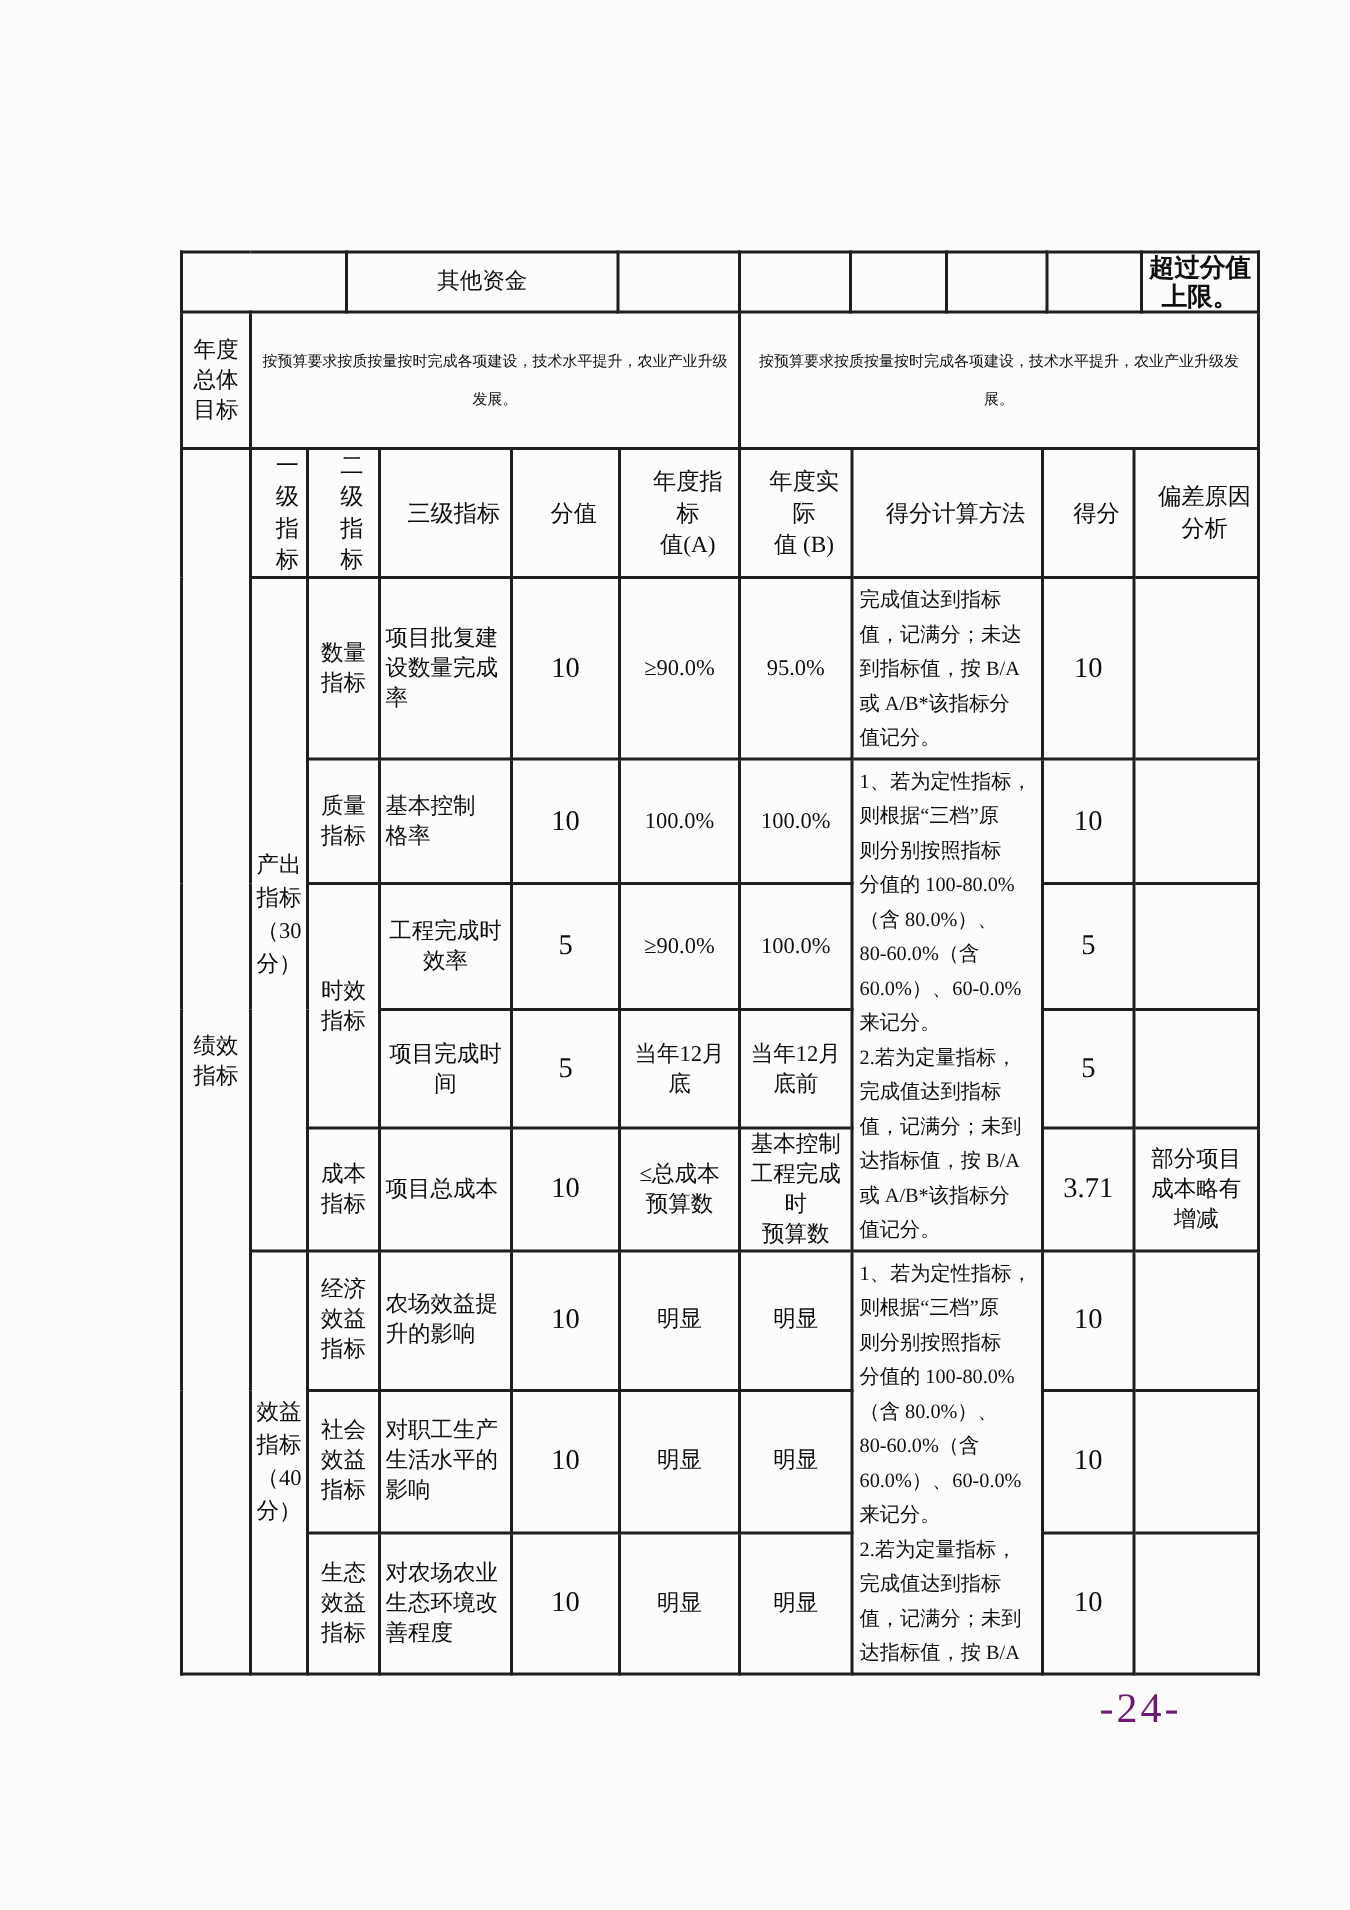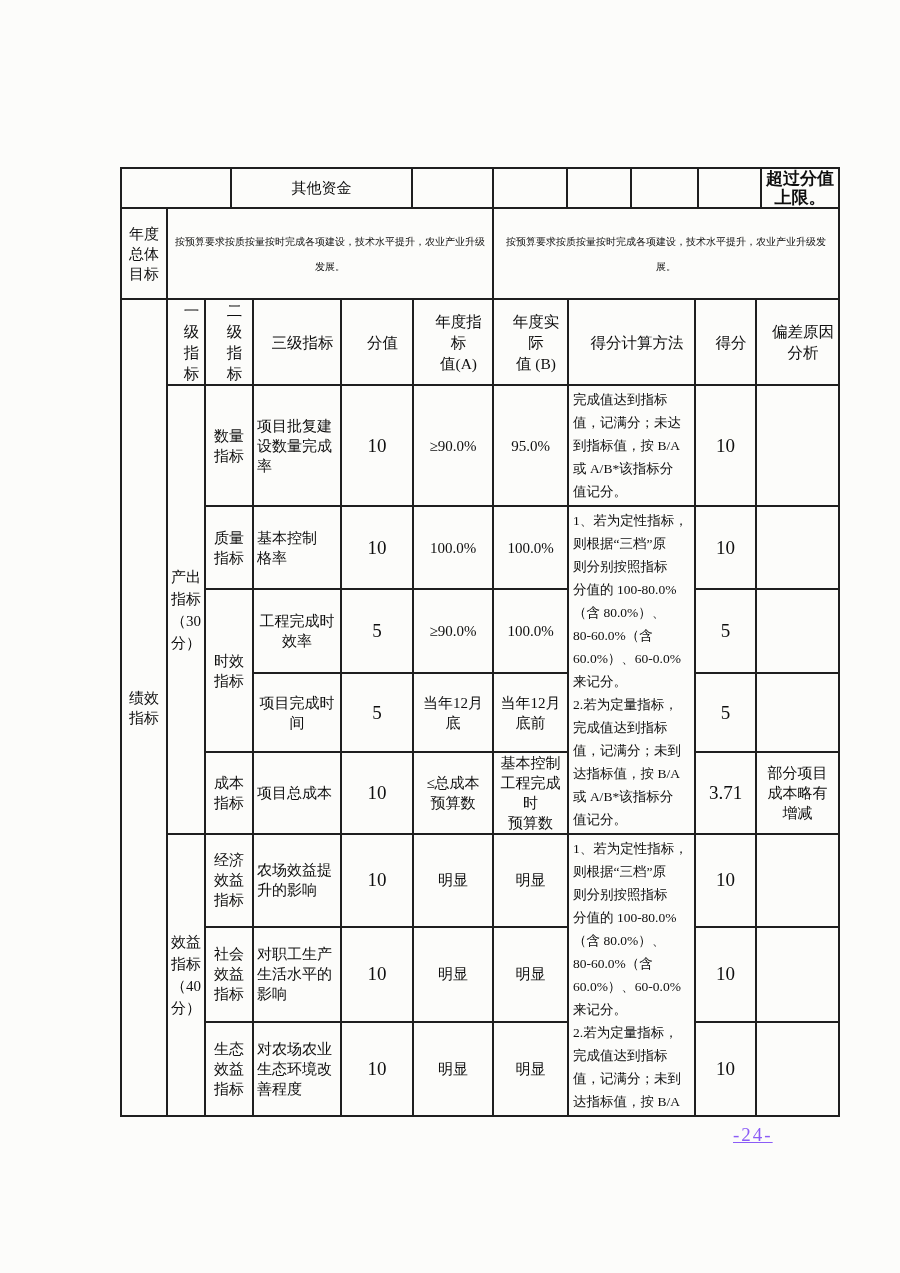--- a/index.html
+++ b/index.html
@@ -22,21 +22,21 @@
   .goal-cell{font-size:10px;line-height:25px;white-space:normal;border-radius:26px;}
   .small-note{font-size:17px;line-height:19px;font-weight:bold;}
   .hdr{font-size:15.5px;line-height:21px;padding-left:14px;}
   .lvl1{font-size:15px;line-height:22px;}
   .num{font-size:19px;margin-top:41px;}
   .method{font-size:13.5px;line-height:23px;text-align:left;padding:2px 4px;vertical-align:middle;}
   .method-center{}
   .l3-left{text-align:left;}
   .page-num{
     position:absolute;left:733px;top:1124px;
-    font-size:19px;letter-spacing:2px;color:#8b5cf6;text-decoration:underline;
+    font-size:28px;letter-spacing:2px;color:#701a75;
   }
 </style>
 </head>
 <body>
 
 <div class="sheet">
 
   <table>
     <colgroup>
       <col style="width:46px">

